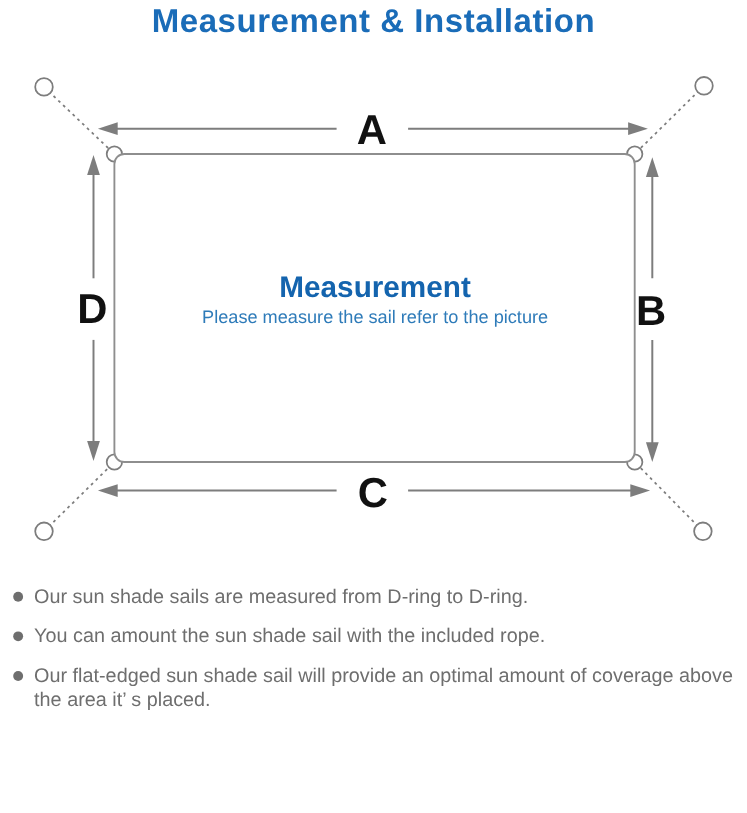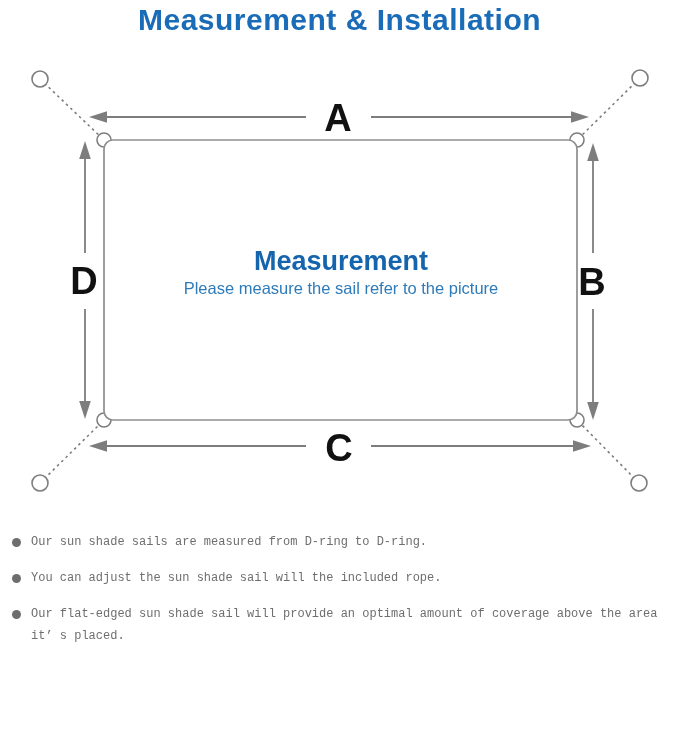--- a/index.html
+++ b/index.html
@@ -44,23 +44,22 @@
   .bullet-dot {
     flex: 0 0 auto;
     width: 9px;
     height: 9px;
     margin-top: 7px;
     border-radius: 50%;
     background: #6e6e6e;
   }
   .bullet-text {
     color: #6e6e6e;
-    font-size: 12px;
+    font-size: 18px;
     line-height: 22px;
-    font-family: Liberation Mono, monospace;
   }
 </style>
 </head>
 <body>
 
 <div class="page">
 
   <div class="page-title">Measurement &amp; Installation</div>
 
   <svg class="diagram-svg" width="679" height="525" viewBox="0 0 679 525">
@@ -124,21 +123,21 @@
     <text x="341" y="294" text-anchor="middle" fill="#2e7bb9" font-family="Liberation Sans, sans-serif" font-size="16.5">Please measure the sail refer to the picture</text>
   </svg>
 
   <ul class="bullets">
     <li class="bullet-item">
       <span class="bullet-dot"></span>
       <span class="bullet-text">Our sun shade sails are measured from D-ring to D-ring.</span>
     </li>
     <li class="bullet-item">
       <span class="bullet-dot"></span>
-      <span class="bullet-text">You can adjust the sun shade sail will the included rope.</span>
+      <span class="bullet-text">You can amount the sun shade sail with the included rope.</span>
     </li>
     <li class="bullet-item">
       <span class="bullet-dot"></span>
       <span class="bullet-text">Our flat-edged sun shade sail will provide an optimal amount of coverage above the area it’ s placed.</span>
     </li>
   </ul>
 
 </div>
 
 </body></html>

